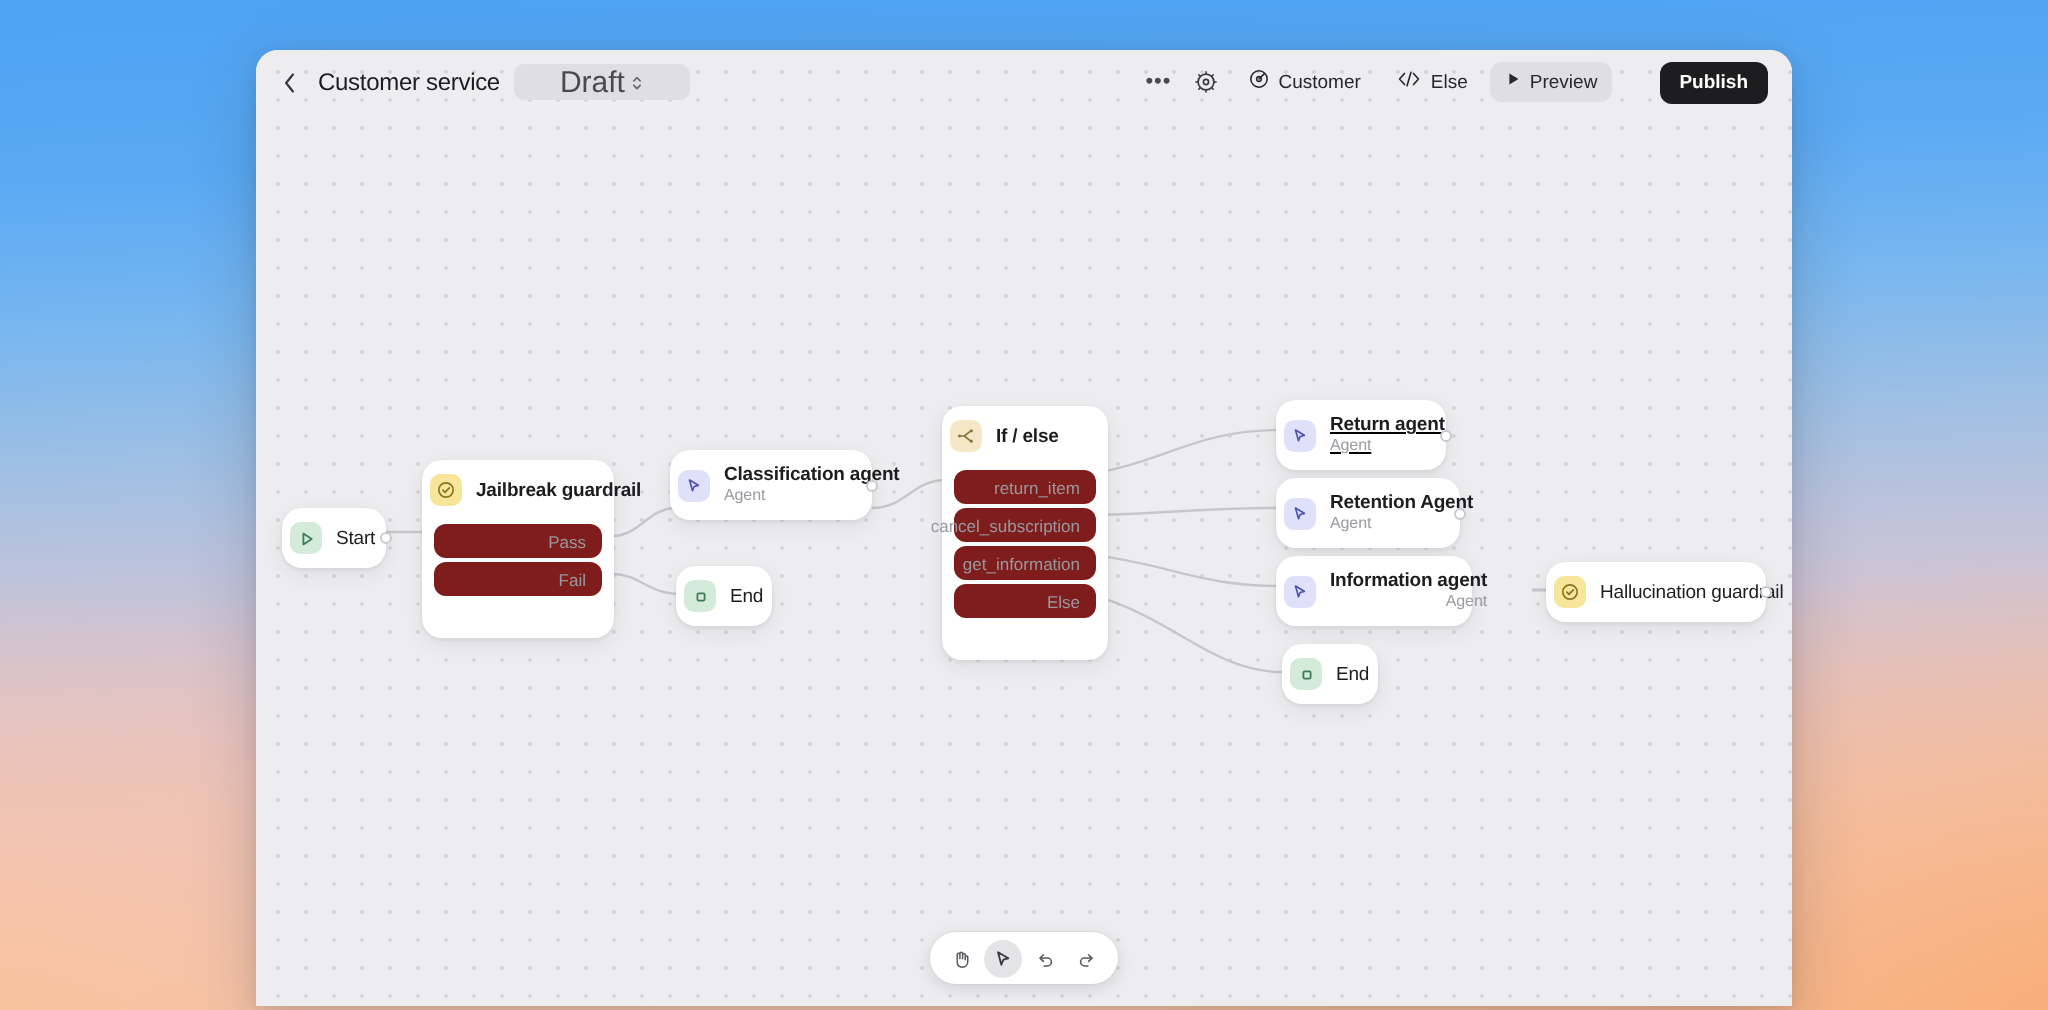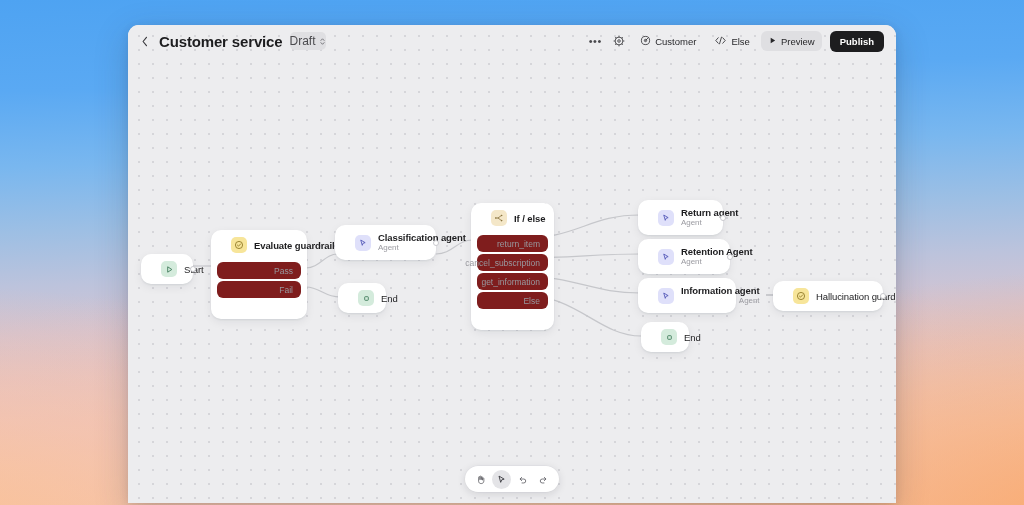--- a/index.html
+++ b/index.html
@@ -60,33 +60,33 @@
   .hdr-left { display: flex; align-items: center; gap: 7px; }
   .hdr-right { display: flex; align-items: center; gap: 4px; margin-left: auto; }
 
   .back-chevron {
     width: 14px; height: 14px;
     display: flex; align-items: center; justify-content: center;
     color: #3c3c40;
     cursor: pointer;
   }
   #doc-title {
-    font-size: 15px;
-    font-weight: bold;
+    font-size: 12px;
+    font-weight: normal;
     color: #1d1d1f;
     letter-spacing: -0.15px;
     white-space: nowrap;
   }
   #status-pill {
     display: flex; align-items: center; gap: 3px;
     height: 18px;
-    padding: 0 0;
+    padding: 0 23px;
     border-radius: 5px;
     background: #dfdfe2;
-    font-size: 12px;
+    font-size: 15px;
     color: #4a4a4e;
     cursor: pointer;
     white-space: nowrap;
   }
   .updown { display: flex; flex-direction: column; line-height: 4px; font-size: 6px; color: #6b6b70; }
 
   .hdr-btn {
     display: flex; align-items: center; gap: 4px;
     height: 20px;
     padding: 0 7px;
@@ -109,21 +109,21 @@
   }
   #btn-preview { background: #dfdfe2; }
   #btn-publish {
     background: #1d1d1f;
     color: #ffffff;
     height: 21px;
     padding: 0 10px;
     border-radius: 6px;
     font-size: 9.5px;
     font-weight: bold;
-    margin-left: 4px;
+    margin-left: 20px;
     border: none;
     cursor: pointer;
     font-family: "Liberation Sans", sans-serif;
   }
   .dots-glyph { font-size: 11px; letter-spacing: 0.5px; color: #4a4a4e; line-height: 1; }
 
   
   #canvas {
     position: absolute;
     left: 0; top: 0;
@@ -142,21 +142,21 @@
     position: absolute;
     background: #ffffff;
     border-radius: 10px;
     box-shadow: 0 1px 2px rgba(20,25,40,0.07), 0 3px 10px rgba(20,25,40,0.07);
     cursor: pointer;
   }
   .node-head {
     display: flex;
     align-items: center;
     gap: 7px;
-    padding: 7px 12px 7px 20px;
+    padding: 7px 12px 7px 4px;
     white-space: nowrap;
   }
   .node-ico {
     width: 16px; height: 16px;
     border-radius: 5px;
     display: flex; align-items: center; justify-content: center;
     flex: none;
   }
   .ico-green  { background: #d4ebdc; color: #3f7a5a; }
   .ico-yellow { background: #f7e59a; color: #8a7420; }
@@ -279,21 +279,21 @@
       </div>
 
       <div class="node" style="left:83px; top:205px; width:96px;">
         <div class="node-head">
           <span class="node-ico ico-yellow">
             <svg width="10" height="10" viewBox="0 0 12 12">
                 <circle cx="6" cy="6" r="4.3" fill="none" stroke="currentColor" stroke-width="1"></circle>
                 <path d="M4.1 6.1 L5.4 7.4 L8 4.7" fill="none" stroke="currentColor" stroke-width="1" stroke-linecap="round" stroke-linejoin="round"></path>
               </svg>
           </span>
-          <span class="node-title">Evaluate guardrail</span>
+          <span class="node-title">Jailbreak guardrail</span>
         </div>
         <div class="branch-row">
           <span>Pass</span>
         </div>
         <div class="branch-row">
           <span>Fail</span>
         </div>
       </div>
 
       <div class="node" style="left:207px; top:200px; width:101px;">
@@ -341,21 +341,21 @@
           <span>cancel_subscription</span>
         </div>
         <div class="branch-row">
           <span>get_information</span>
         </div>
         <div class="branch-row">
           <span>Else</span>
         </div>
       </div>
 
-      <div class="node" style="left:510px; top:175px; width:85px;">
+      <div class="node" style="left:510px; top:175px; width:85px;text-decoration:underline;">
         <div class="node-head">
           <span class="node-ico ico-purple">
             <svg width="10" height="10" viewBox="0 0 12 12">
                 <path d="M3.3 2.4 L8.6 5.6 L6.1 6.3 L5.1 8.8 Z" fill="none" stroke="currentColor" stroke-width="1" stroke-linejoin="round"></path>
               </svg>
           </span>
           <span>
             <span class="node-title" style="display:block;">Return agent</span>
             <span class="node-sub" style="display:block;">Agent</span>
           </span>

